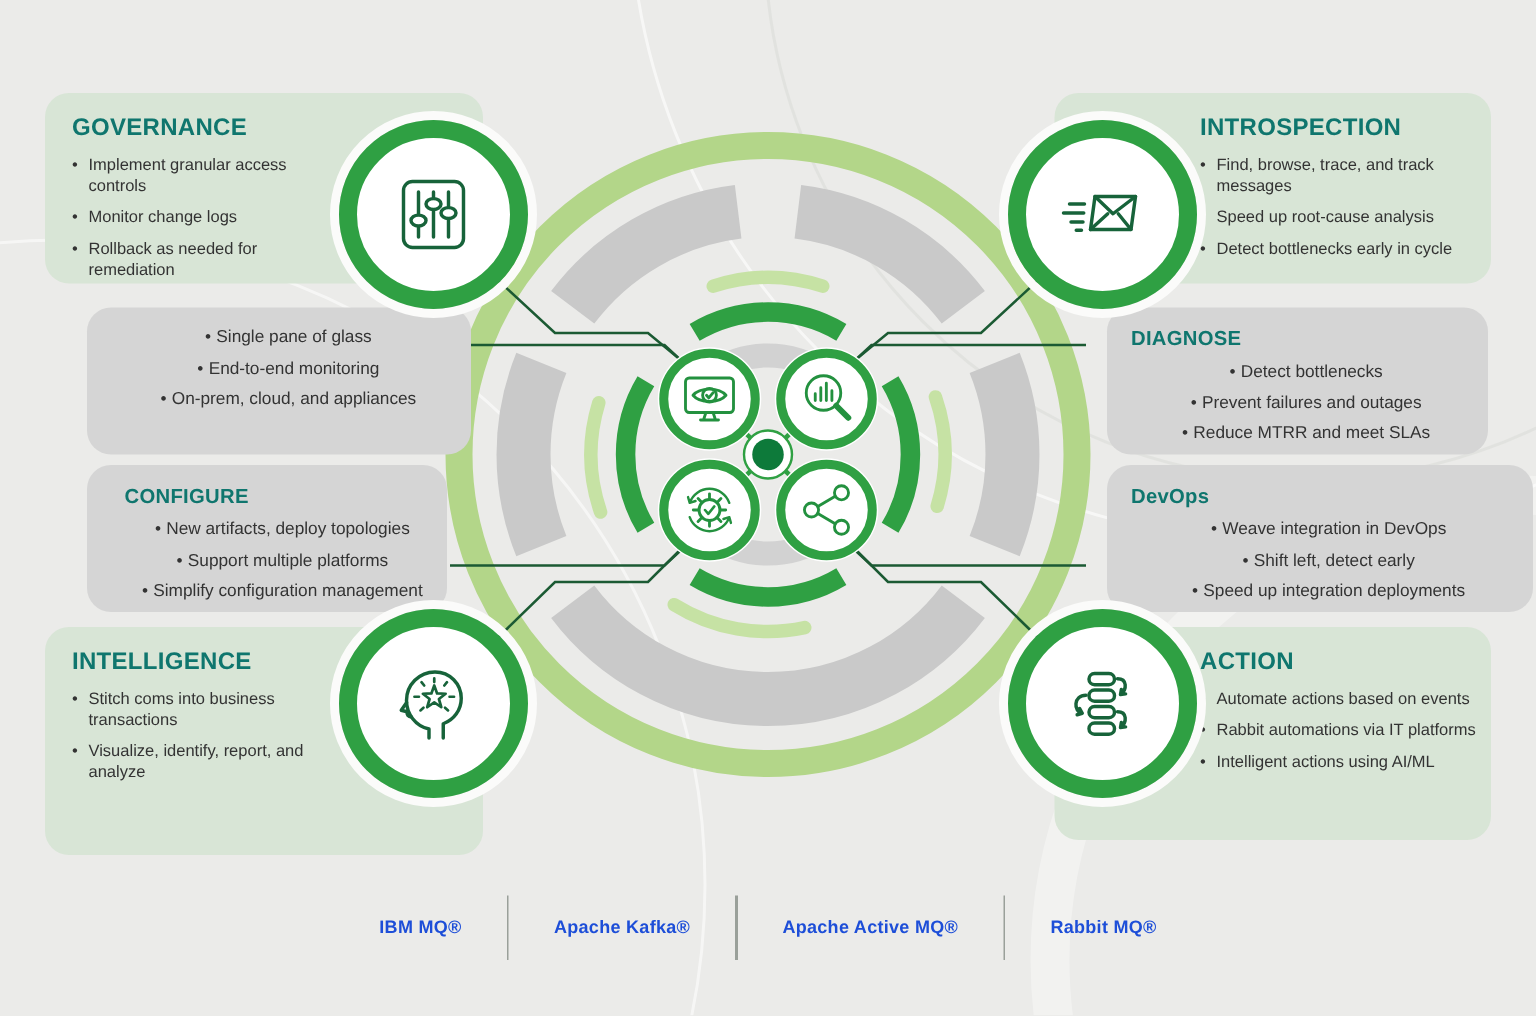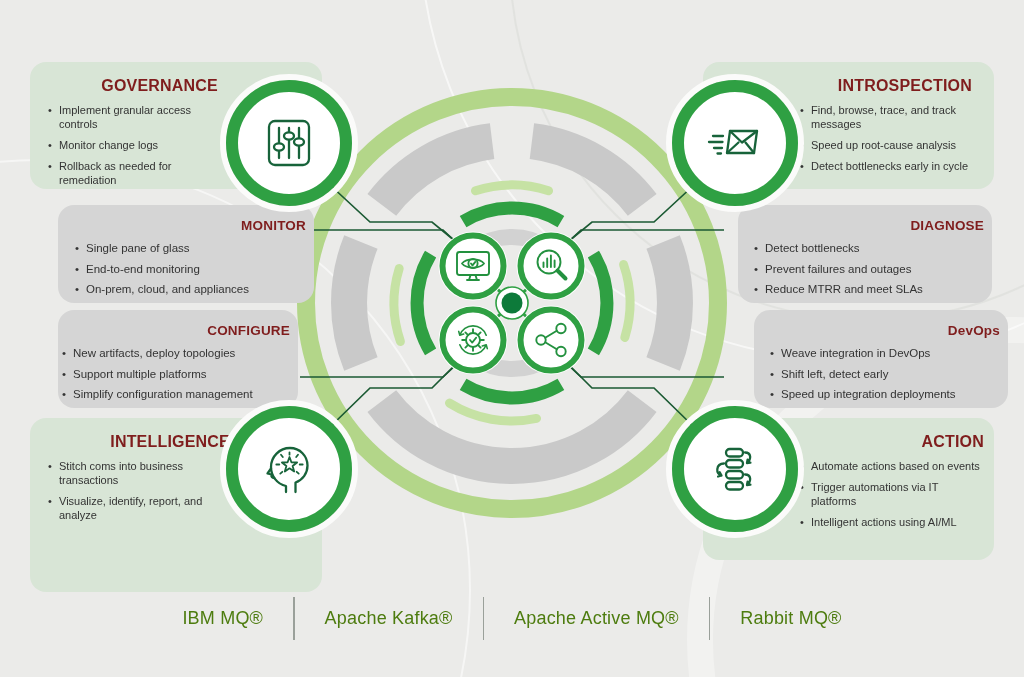--- a/index.html
+++ b/index.html
@@ -3,41 +3,41 @@
 <meta charset="utf-8">
 <style>
   html,body{margin:0;padding:0;background:#ebebe9;}
   #stage{position:relative;width:1024px;height:677px;overflow:hidden;background:#ebebe9;
          font-family:"Liberation Sans",sans-serif;}
   svg{position:absolute;left:0;top:0;pointer-events:none;}
   
   .panel{position:absolute;border-radius:16px;box-sizing:border-box;z-index:2;}
   .panel.green{background:#d8e5d6;}
   .panel.gray{background:#d5d5d5;}
-  .panel h3{margin:0 0 8px;font-weight:800;color:#7f1d1d;letter-spacing:.2px;text-align:right;}
+  .panel h3{margin:0 0 8px;font-weight:800;color:#0f766e;letter-spacing:.2px;}
   .panel.big h3{font-size:16px;}
   .panel.sm h3{font-size:13.5px;}
   .panel ul{margin:0;padding:0;list-style:none;color:#333;}
   .panel.big ul{font-size:11px;}
   .panel.sm ul{font-size:11.5px;}
   .panel li{line-height:1.28;padding-left:11px;margin-bottom:7px;}
-  .panel.sm li{margin-bottom:6px;}
+  .panel.sm li{margin-bottom:6px;text-align:center;}
   .panel li::before{content:"•";display:inline-block;width:11px;margin-left:-11px;color:#333;}
   #governance{left:30px;top:62px;width:292px;height:127px;padding:15px 104px 0 18px;}
   #monitor{left:58px;top:205px;width:256px;height:98px;padding:13px 8px 0 17px;}
-  #configure{left:58px;top:310px;width:240px;height:98px;padding:13px 8px 0 4px;}
-  #intelligence{left:30px;top:418px;width:292px;height:174px;padding:15px 92px 0 18px;}
+  #configure{left:58px;top:310px;width:240px;height:98px;padding:13px 8px 0 25px;}
+  #intelligence{left:30px;top:418px;width:292px;height:152px;padding:15px 92px 0 18px;}
   #introspection{left:703px;top:62px;width:291px;height:127px;padding:15px 22px 0 97px;}
   #diagnose{left:738px;top:205px;width:254px;height:98px;padding:13px 8px 12px 16px;}
-  #devops{left:738px;top:310px;width:254px;height:98px;padding:13px 8px 0 16px;margin-left:16px;}
+  #devops{left:738px;top:310px;width:284px;height:98px;padding:13px 8px 0 16px;}
   #action{left:703px;top:418px;width:291px;height:142px;padding:15px 10px 0 97px;}
   
   .platforms{position:absolute;left:0;right:0;top:592px;height:52px;display:flex;
              justify-content:center;align-items:center;margin:0;padding:0;list-style:none;z-index:2;}
-  .platforms li{display:flex;align-items:center;font-size:18px;font-weight:400;color:#4d7c0f;letter-spacing:.2px;}
+  .platforms li{display:flex;align-items:center;font-size:12px;font-weight:700;color:#1d4ed8;letter-spacing:.2px;}
   .platforms li + li::before{content:"";width:1.5px;height:43px;background:#9aa09a;margin:0 30px;}
 </style>
 </head>
 <body>
 
 <div id="stage">
 
   <svg width="1024" height="677" viewBox="0 0 1024 677">
 
     <g fill="none">
@@ -139,21 +139,20 @@
 
   <div class="panel green big" id="governance">
     <h3>GOVERNANCE</h3>
     <ul>
         <li>Implement granular access controls</li>
         <li>Monitor change logs</li>
         <li>Rollback as needed for remediation</li>
       </ul>
   </div>
   <div class="panel gray sm" id="monitor">
-    <h3>MONITOR</h3>
     <ul>
         <li>Single pane of glass</li>
         <li>End-to-end monitoring</li>
         <li>On-prem, cloud, and appliances</li>
       </ul>
   </div>
   <div class="panel gray sm" id="configure">
     <h3>CONFIGURE</h3>
     <ul>
         <li>New artifacts, deploy topologies</li>
@@ -189,21 +188,21 @@
     <ul>
         <li>Weave integration in DevOps</li>
         <li>Shift left, detect early</li>
         <li>Speed up integration deployments</li>
       </ul>
   </div>
   <div class="panel green big" id="action">
     <h3>ACTION</h3>
     <ul>
         <li>Automate actions based on events</li>
-        <li>Trigger automations via IT platforms</li>
+        <li>Rabbit automations via IT platforms</li>
         <li>Intelligent actions using AI/ML</li>
       </ul>
   </div>
 
   <svg width="1024" height="677" viewBox="0 0 1024 677" style="z-index:3">
     <g>
       <circle cx="289" cy="143" r="66" fill="none" stroke="#fbfbfa" stroke-width="6"></circle>
       <circle cx="735" cy="143" r="66" fill="none" stroke="#fbfbfa" stroke-width="6"></circle>
       <circle cx="289" cy="469" r="66" fill="none" stroke="#fbfbfa" stroke-width="6"></circle>
       <circle cx="735" cy="469" r="66" fill="none" stroke="#fbfbfa" stroke-width="6"></circle>

